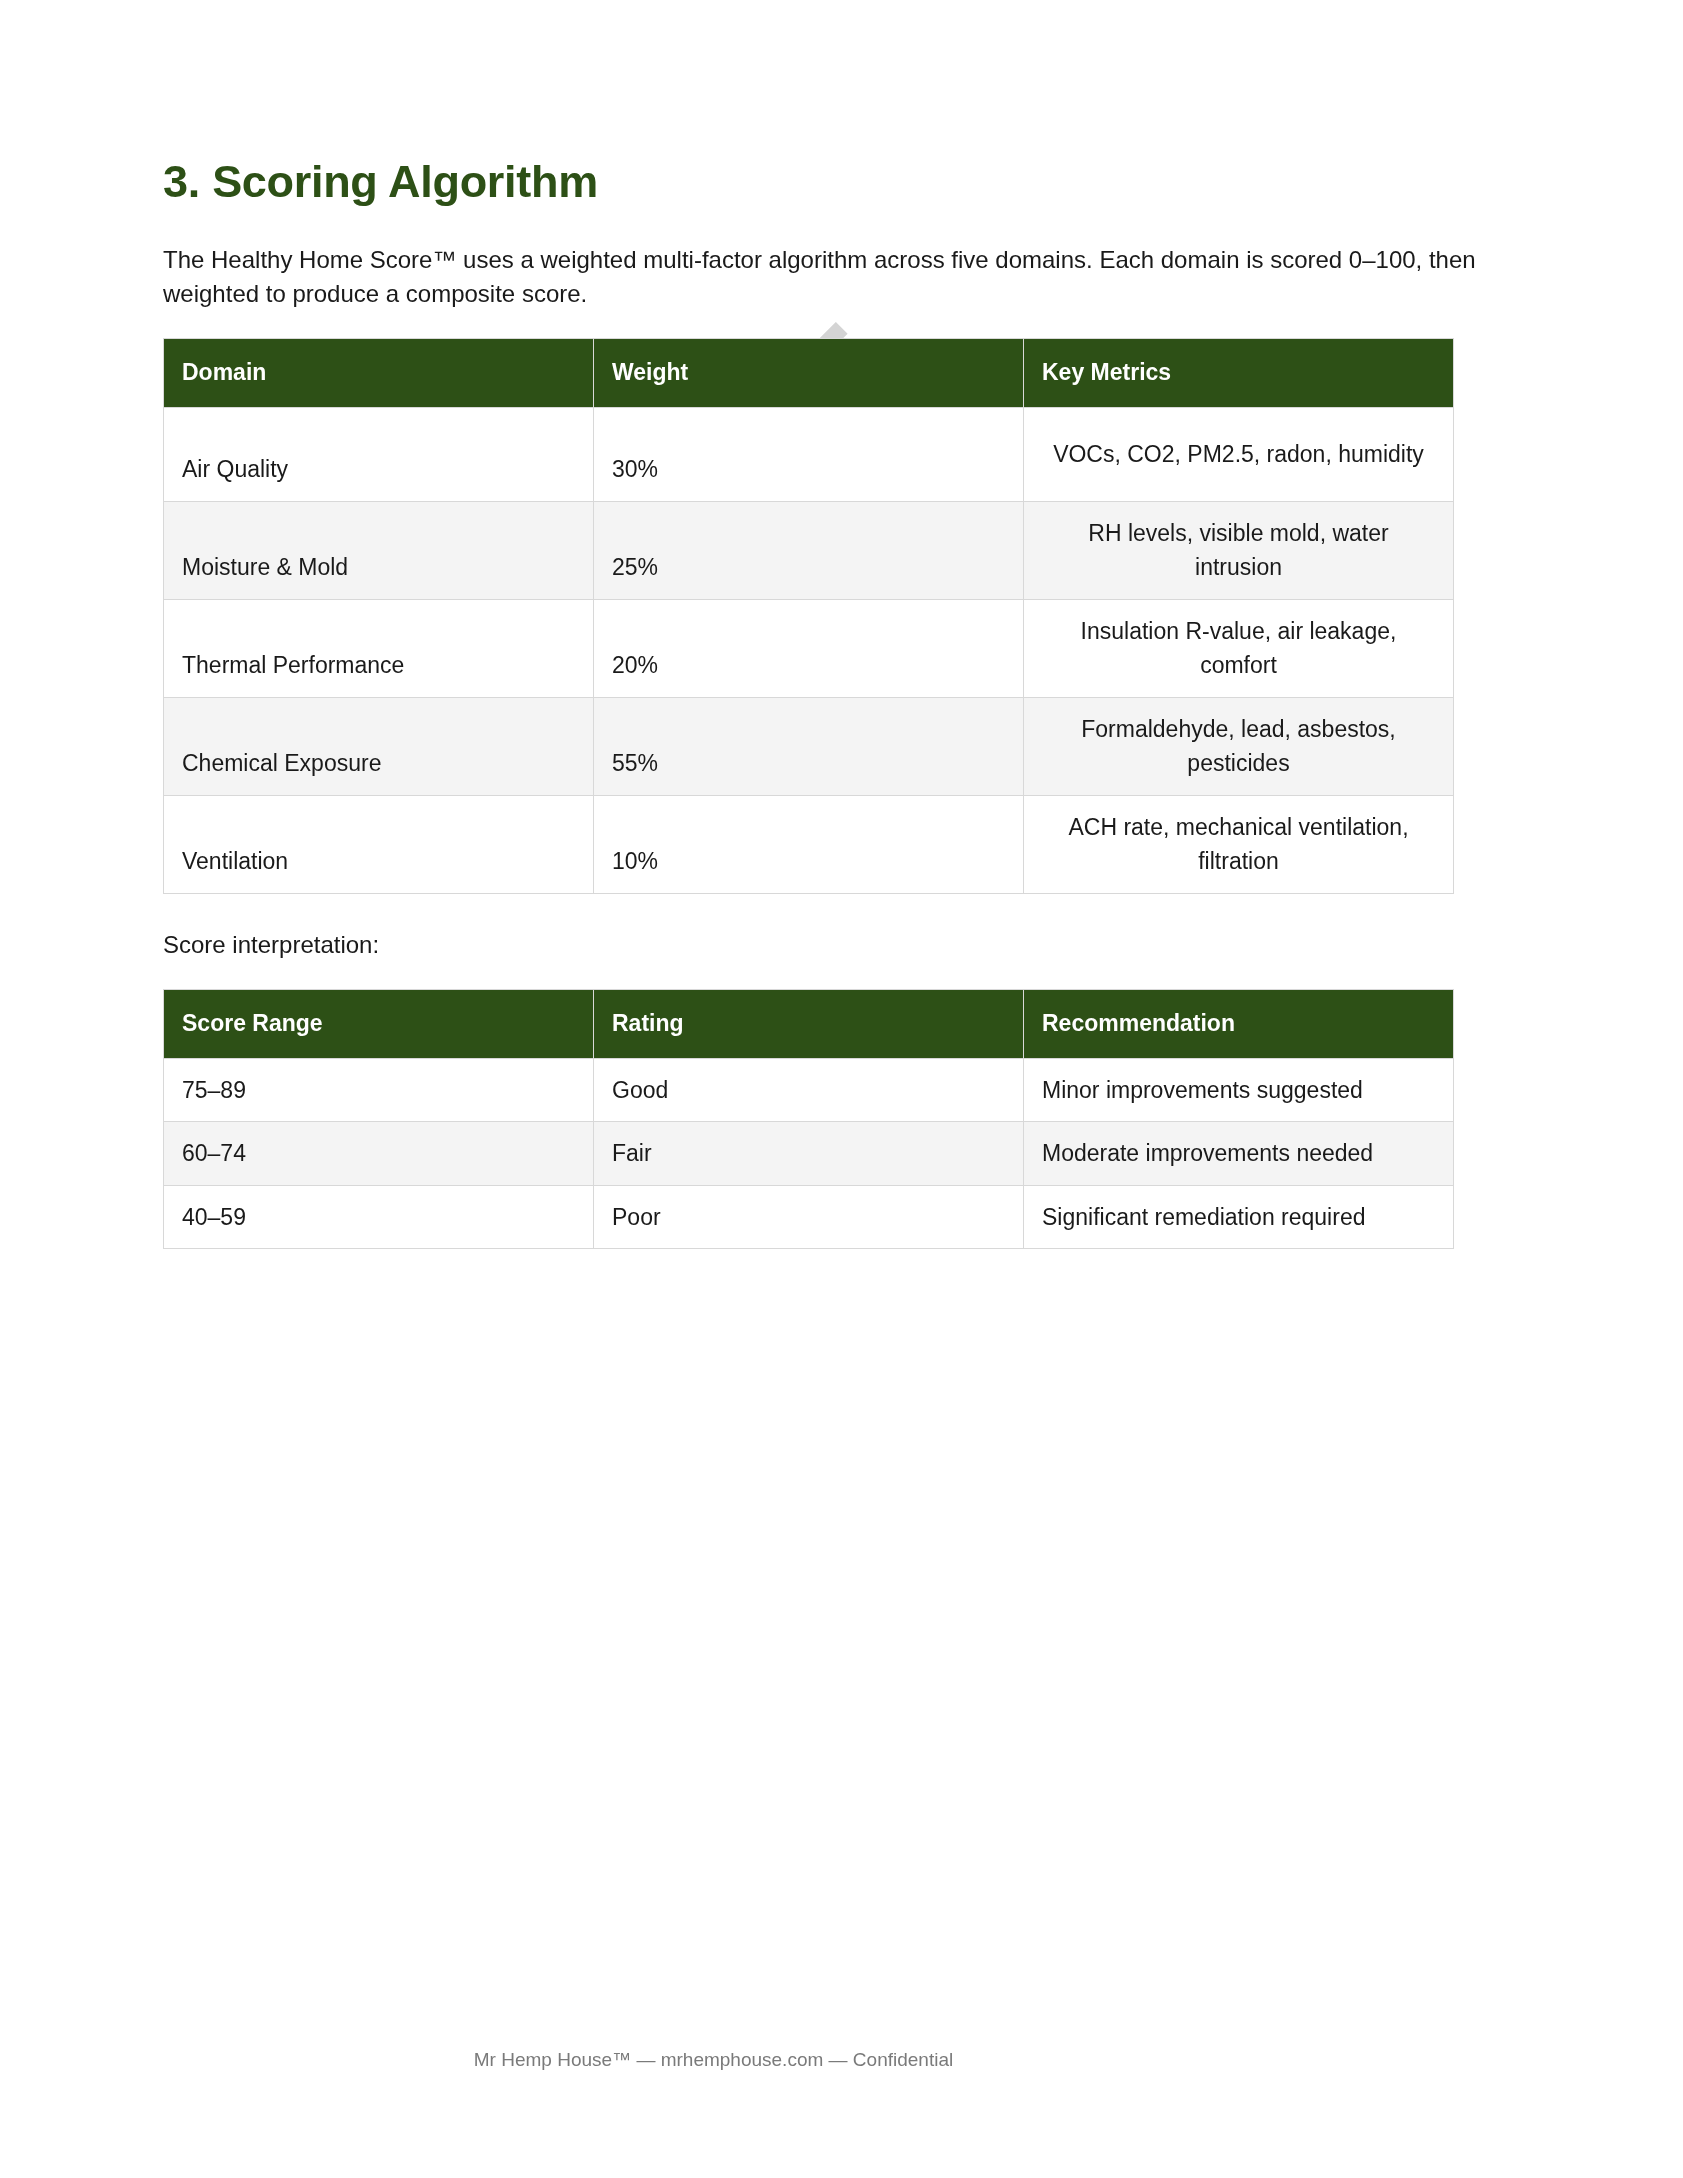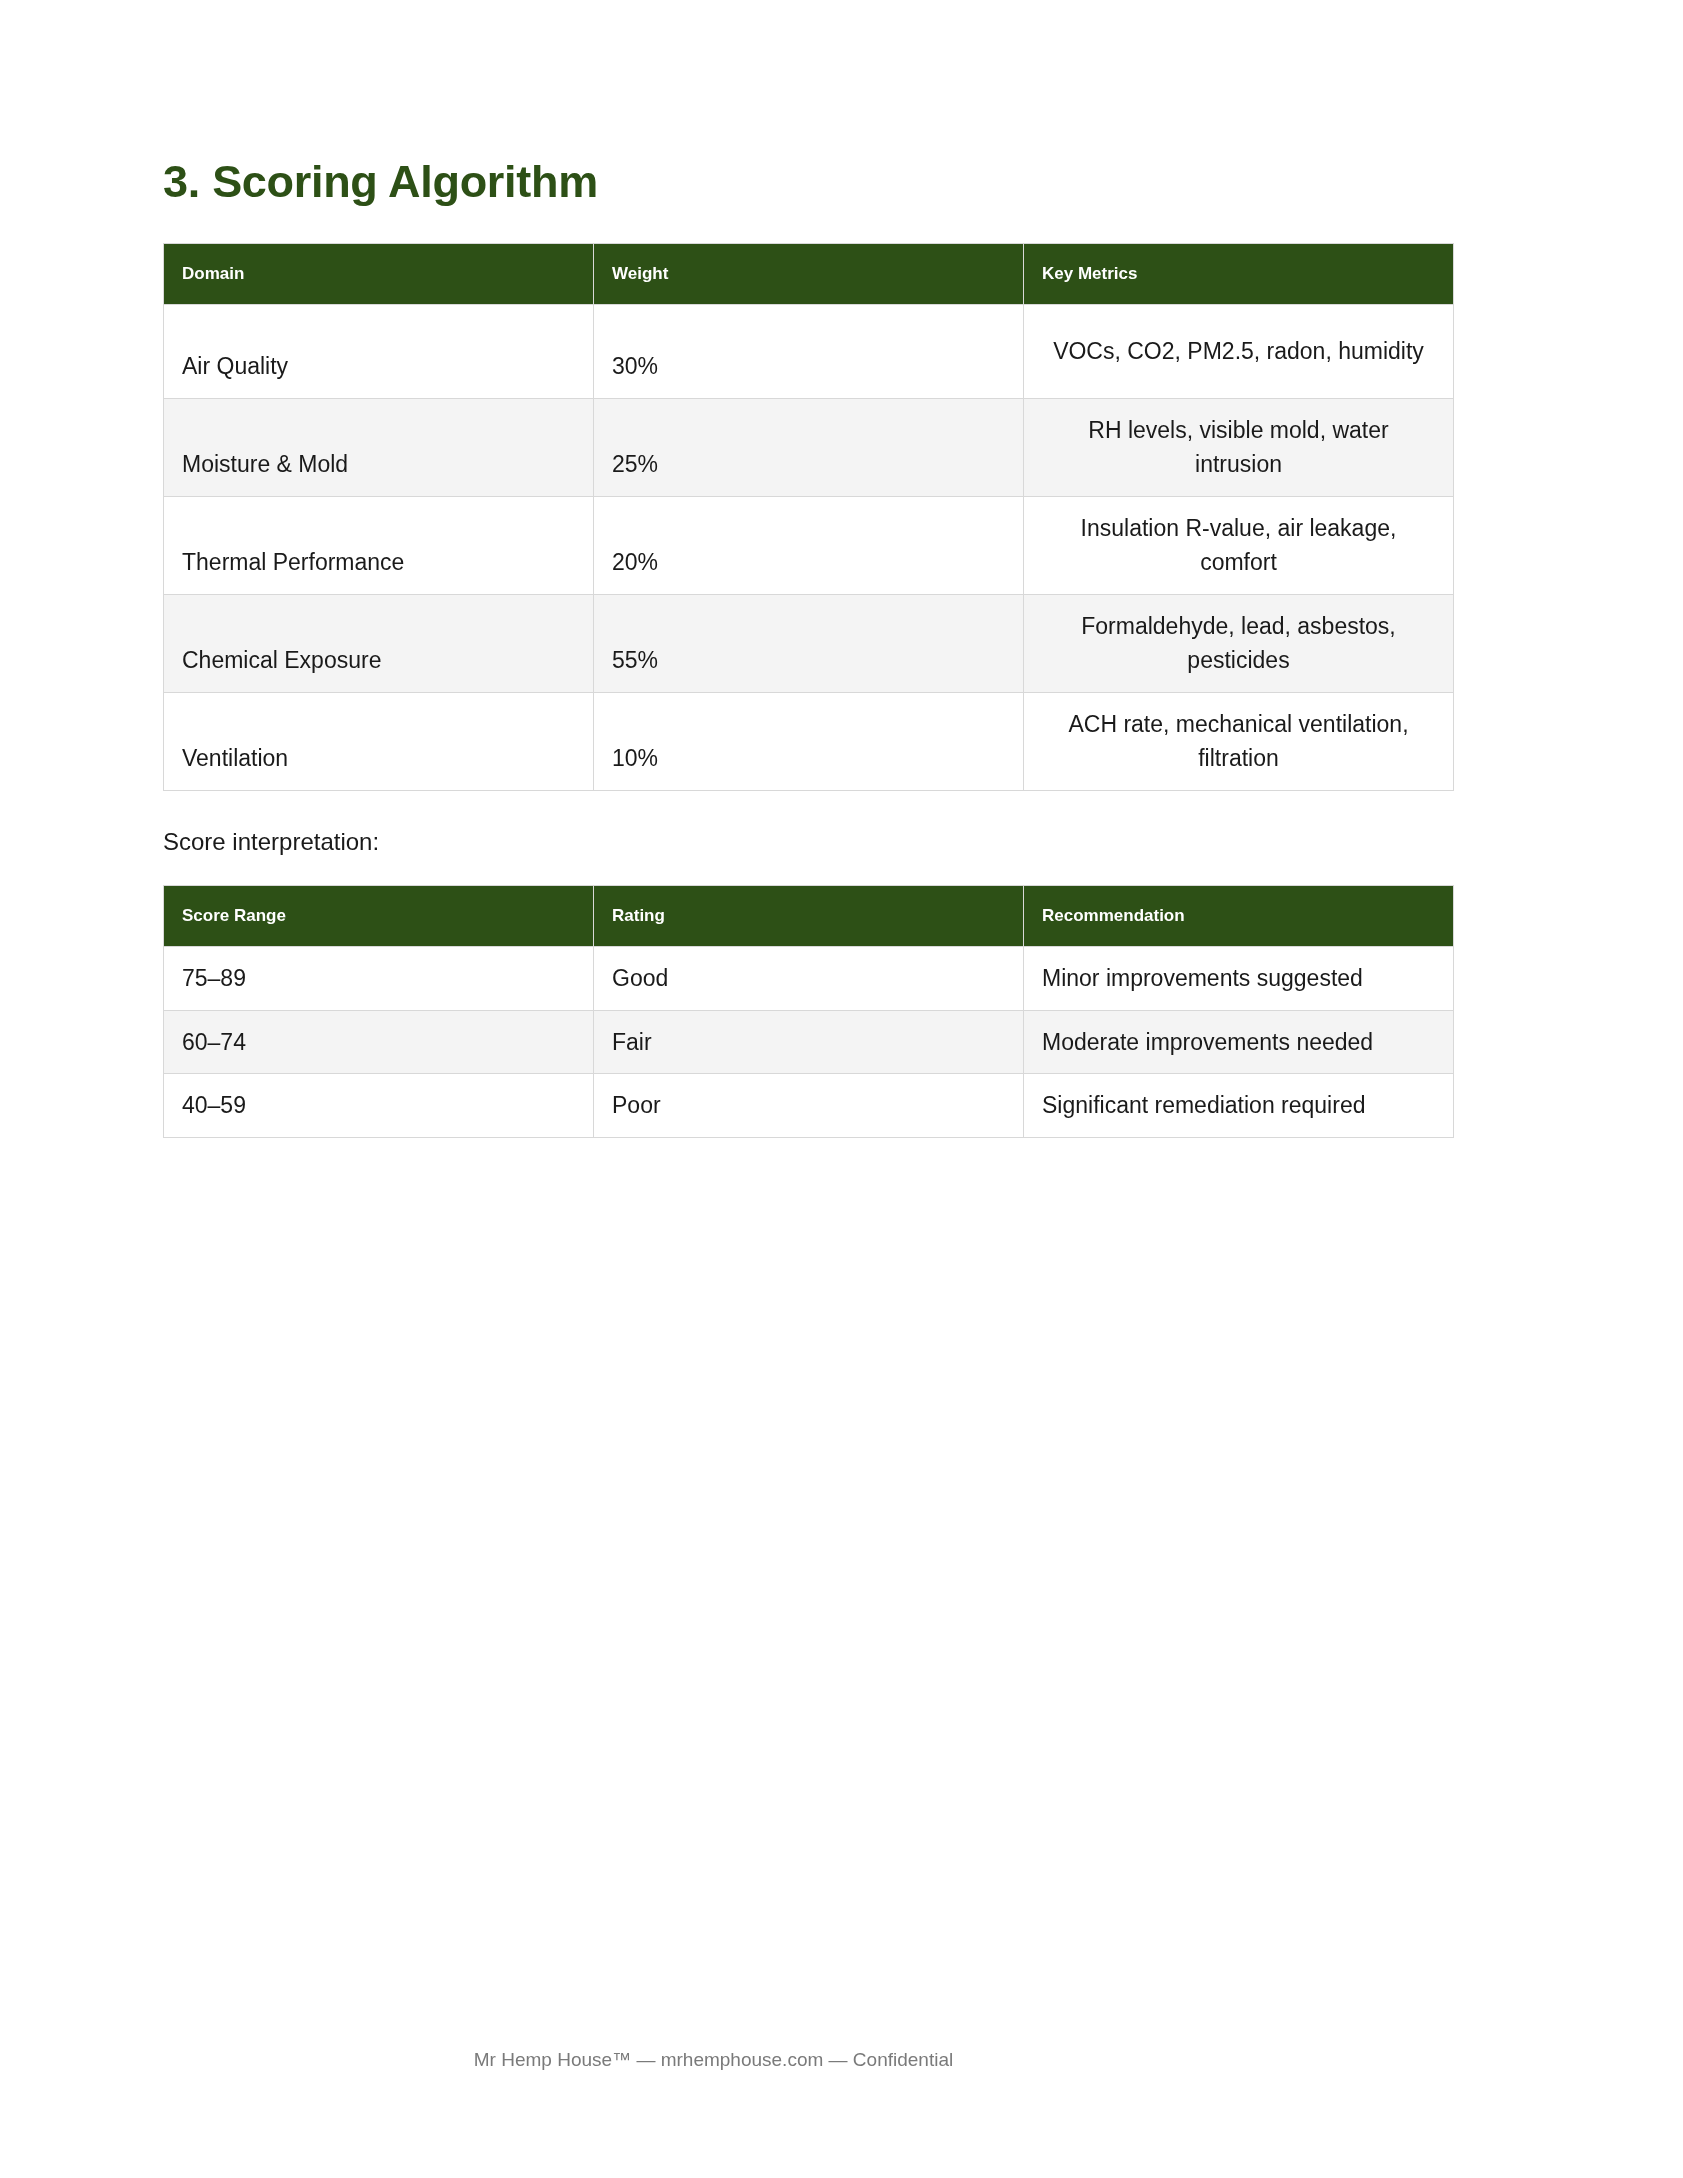--- a/index.html
+++ b/index.html
@@ -92,21 +92,21 @@
   table.doc-table {
     border-collapse: collapse;
     width: 1289px;
     margin: 0;
     table-layout: fixed;
     background: #ffffff;
   }
   table.doc-table thead th {
     background: #2d5016;
     color: #ffffff;
-    font-size: 17px;
+    font-size: 23px;
     font-weight: 700;
     text-align: left;
     padding: 19px 18px;
     border: 1px solid #d8d8d8;
     vertical-align: middle;
     line-height: 1.3;
   }
   table.doc-table tbody td {
     font-size: 23px;
     color: #1a1a1a;
@@ -161,20 +161,21 @@
 
   <div class="watermark-layer">
     <div class="watermark-text">HOUSE</div>
   </div>
 
   <div class="content">
     <div class="inner">
 
       <h1 class="section-title">3. Scoring Algorithm</h1>
 
+      <p class="intro">The Healthy Home Score™ uses a weighted multi-factor algorithm across five domains. Each domain is scored 0–100, then weighted to produce a composite score.</p>
 
       <table class="doc-table table-domains">
         <colgroup>
           <col class="col-a">
             <col class="col-b">
             <col class="col-c">
         </colgroup>
         <thead>
           <tr>
             <th>Domain</th>

